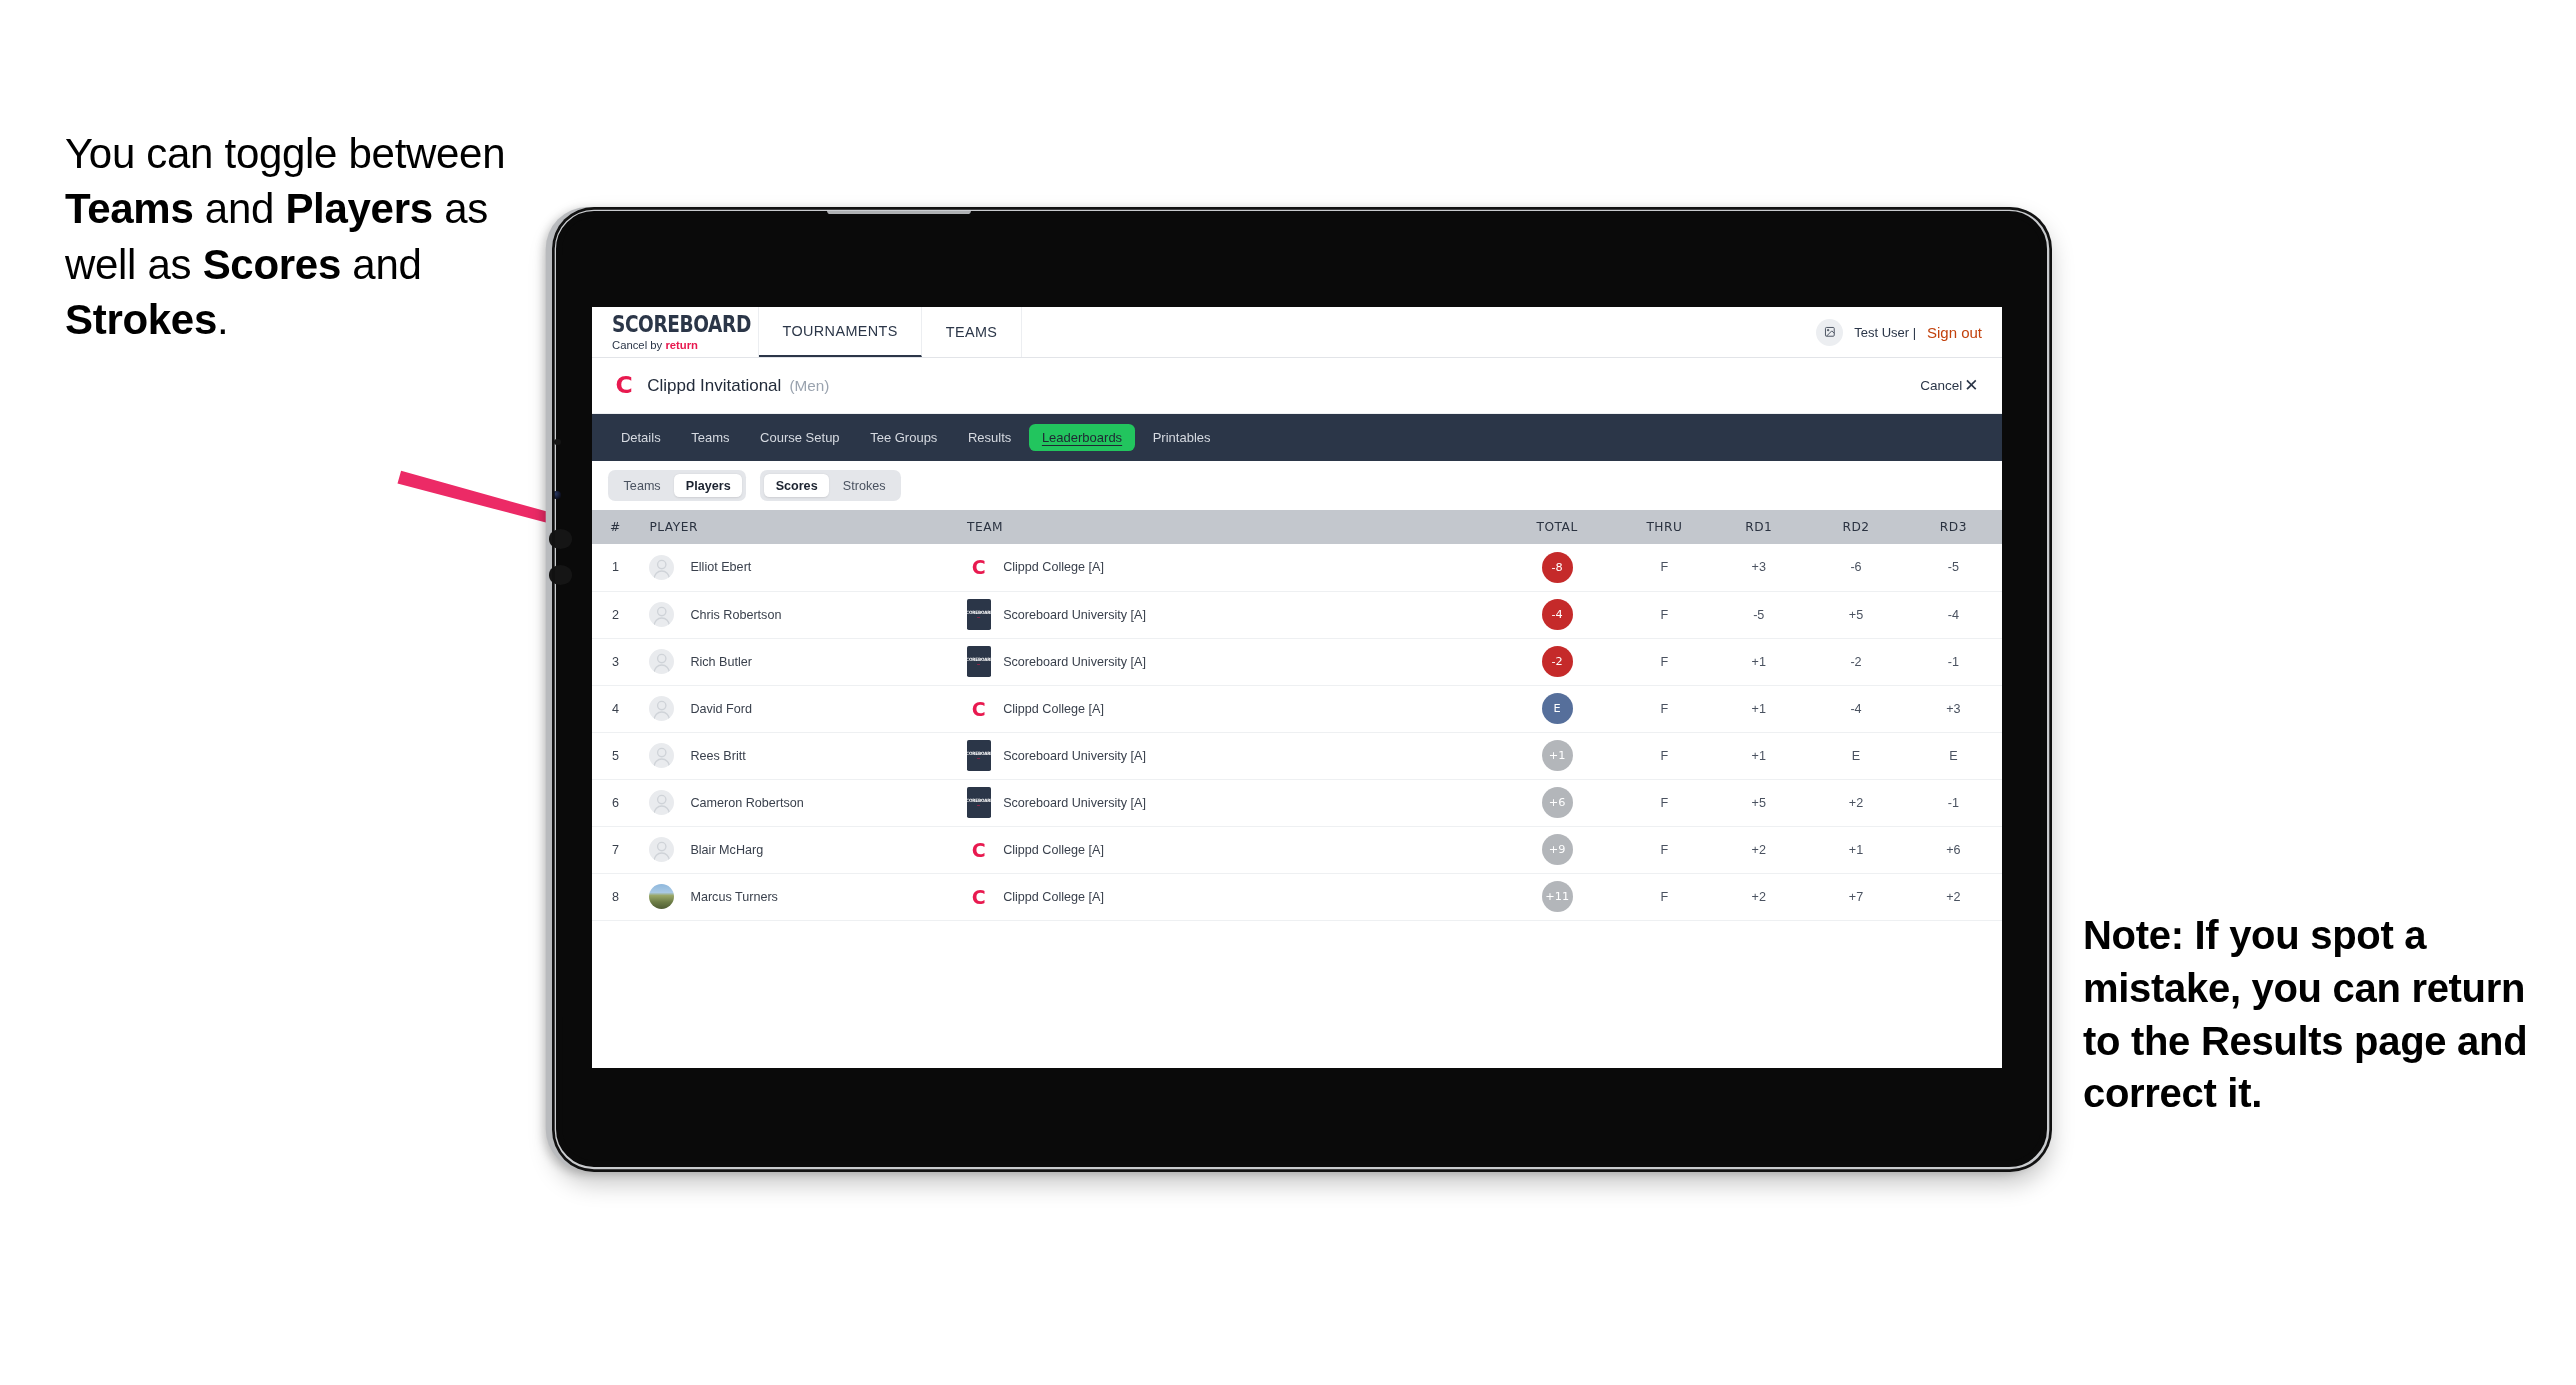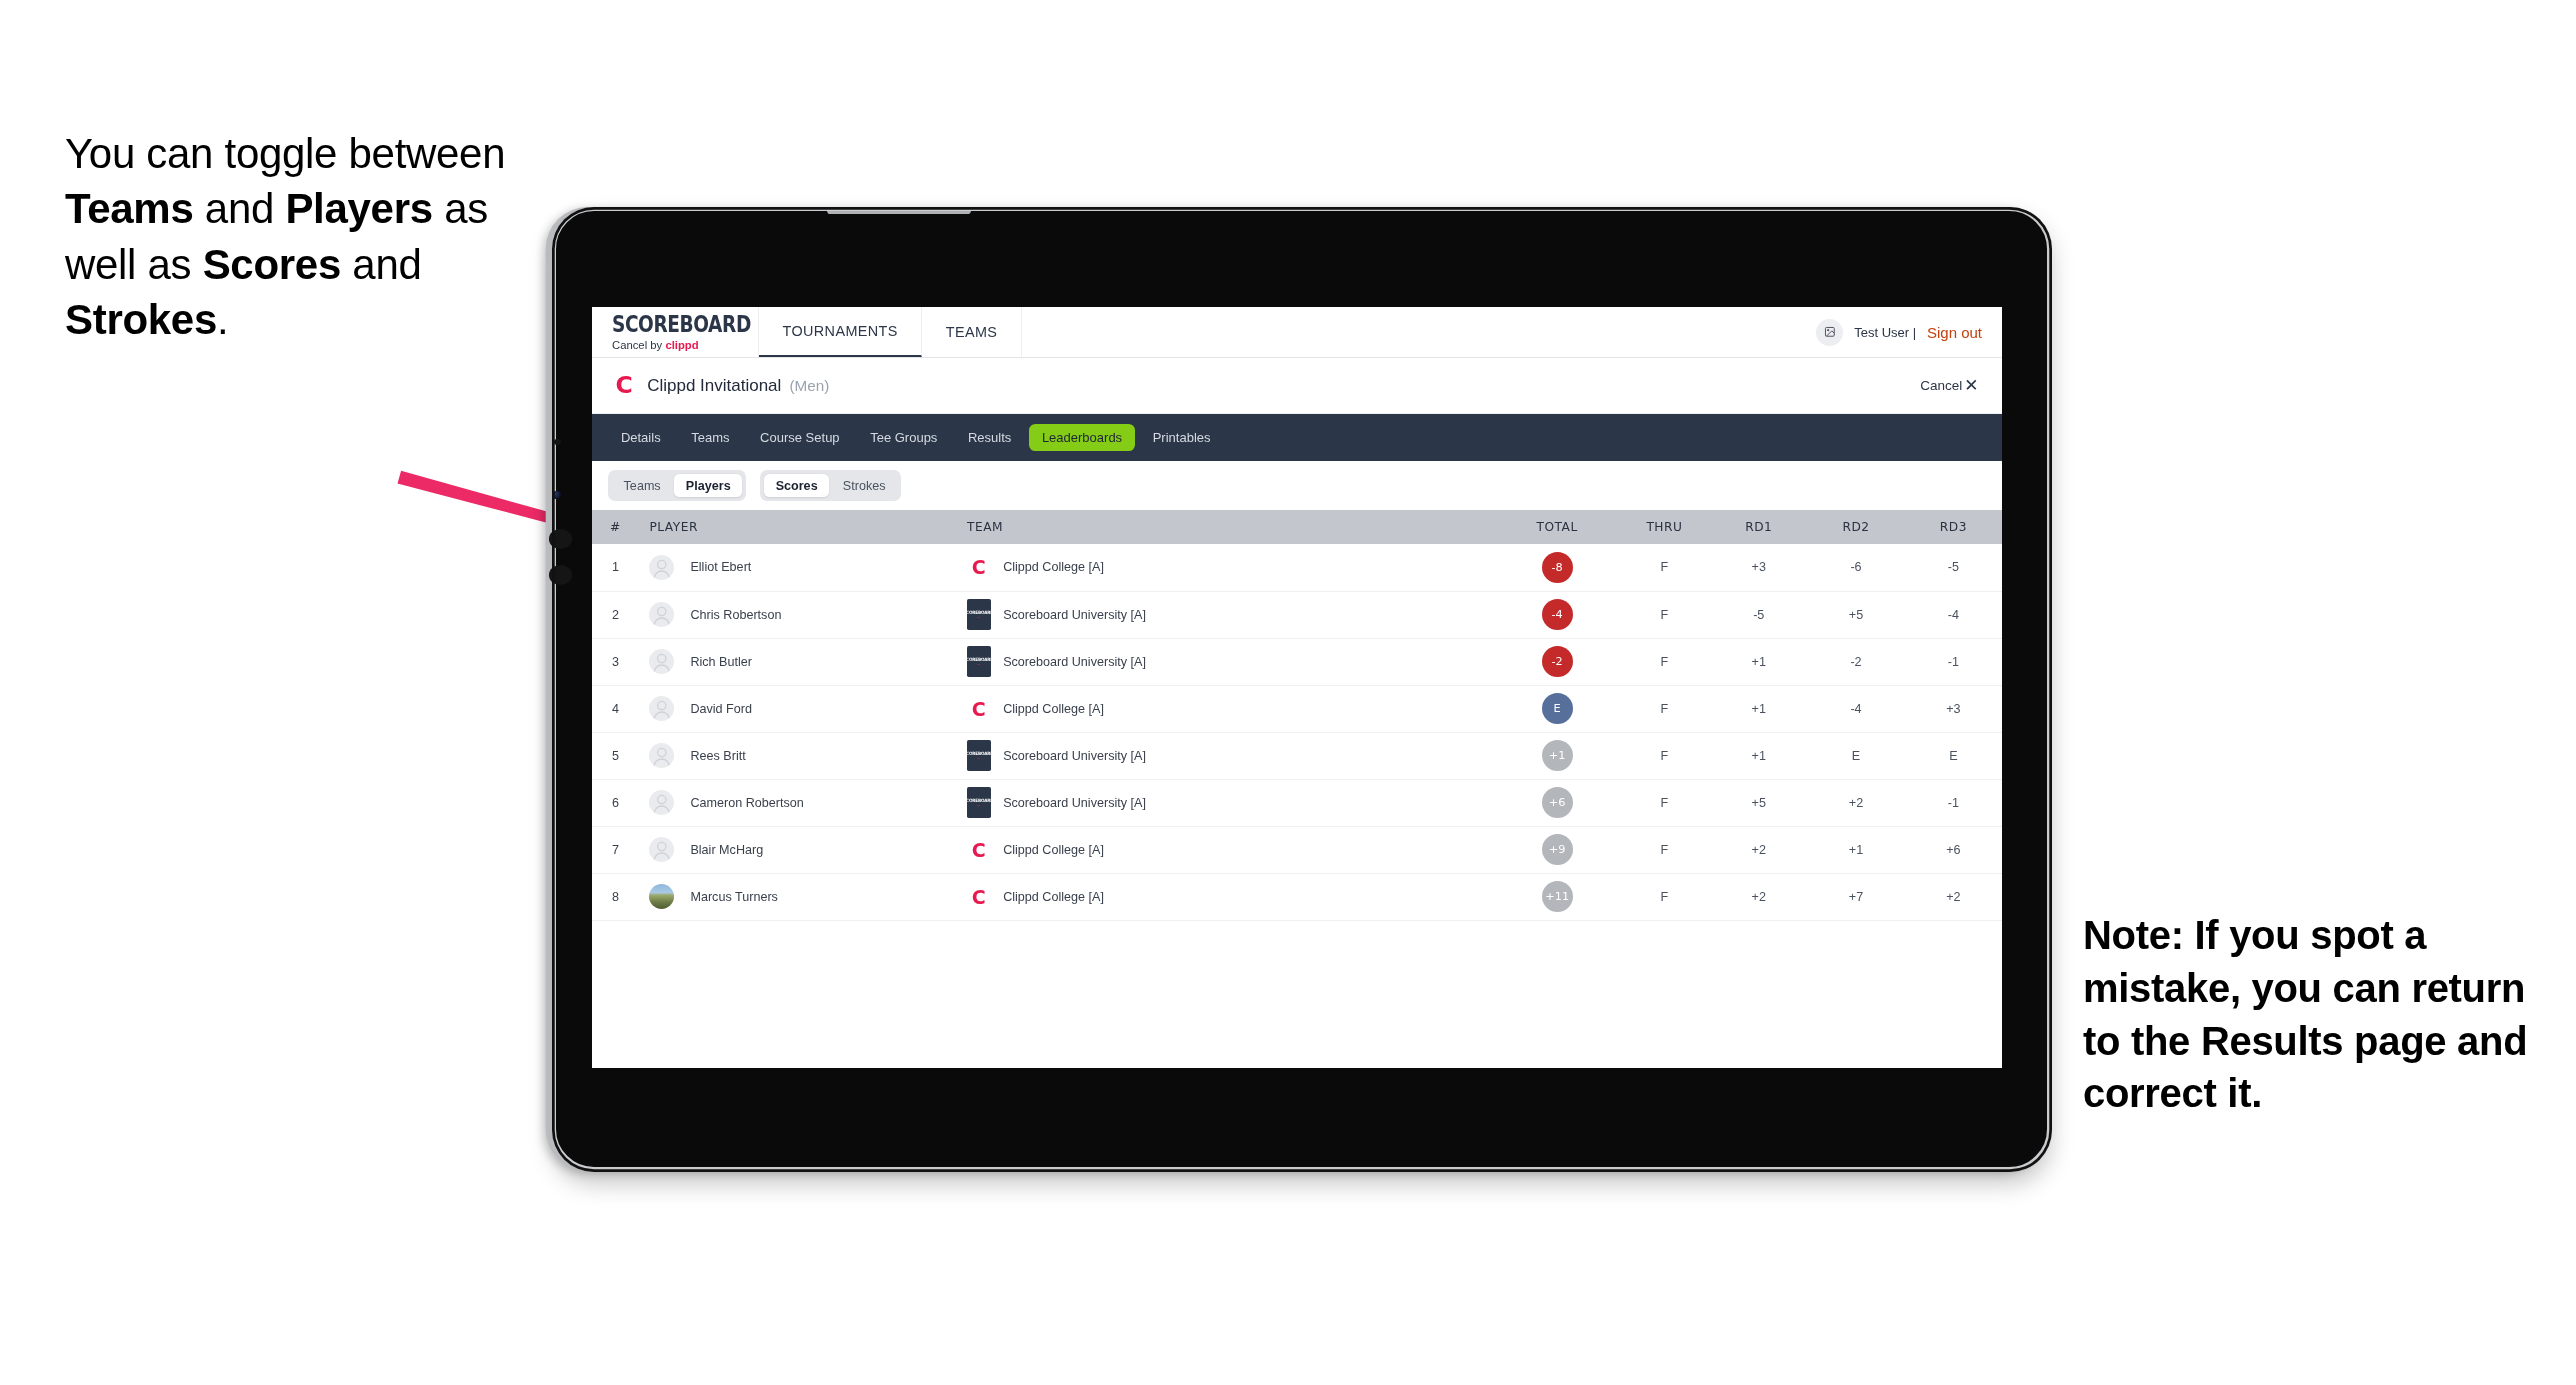--- a/index.html
+++ b/index.html
@@ -115,22 +115,22 @@
   
   .sectionbar {
     height: 47px; background:#2b3648; display:flex; align-items:center;
     padding: 0 16.3px; gap: 5.4px;
   }
   .sec-tab {
     font-size:13px; color:#d6dae1; padding: 6.3px 12.6px; border-radius:6.3px;
     white-space:nowrap;
   }
   .sec-tab.active {
-    background:#84cc16; color:#1f2733; font-weight:400;
-    text-underline-offset: 2.7px;
+    background:#22c55e; color:#1f2733; font-weight:400;
+    text-decoration: underline; text-underline-offset: 2.7px;
   }
 
   
   .toggle-row {
     height: 49px; display:flex; align-items:center; padding-left: 16.3px; gap: 14.4px;
     background:#fff;
   }
   .toggle-group {
     background:#e4e6ea; border-radius:7.2px; padding:3.6px; display:flex; gap:1.8px;
   }
@@ -213,21 +213,21 @@
     <div class="bezel-dot" style="left:-1.8px; top:228px; width:6.3px; height:6.3px;"></div>
     <div class="bezel-cam" style="left:-3.6px; top:280px;"></div>
     <div class="bezel-dot" style="left:-7.2px; top:318px; width:23.5px; height:20px;"></div>
     <div class="bezel-dot" style="left:-7.2px; top:354px; width:23.5px; height:20px;"></div>
 
     <div class="screen">
 
       <div class="topbar">
         <div class="brand">
           <div class="brand-name">SCOREBOARD</div>
-          <div class="brand-sub"><span>Cancel by </span><span class="clippd">clippd</span></div>
+          <div class="brand-sub"><span>Cancel by </span><span class="clippd">return</span></div>
         </div>
         <div class="topnav">
           <div class="topnav-item active">TOURNAMENTS</div>
           <div class="topnav-item">TEAMS</div>
         </div>
         <div class="topbar-right">
           <div class="avatar-chip">
             <svg width="11.7" height="11.7" viewBox="0 0 24 24" fill="none" stroke="#4a5260" stroke-width="2">
               <rect x="3" y="3" width="18" height="18" rx="2"></rect>
                 <circle cx="8.5" cy="8.5" r="1.5" fill="#4a5260"></circle>

